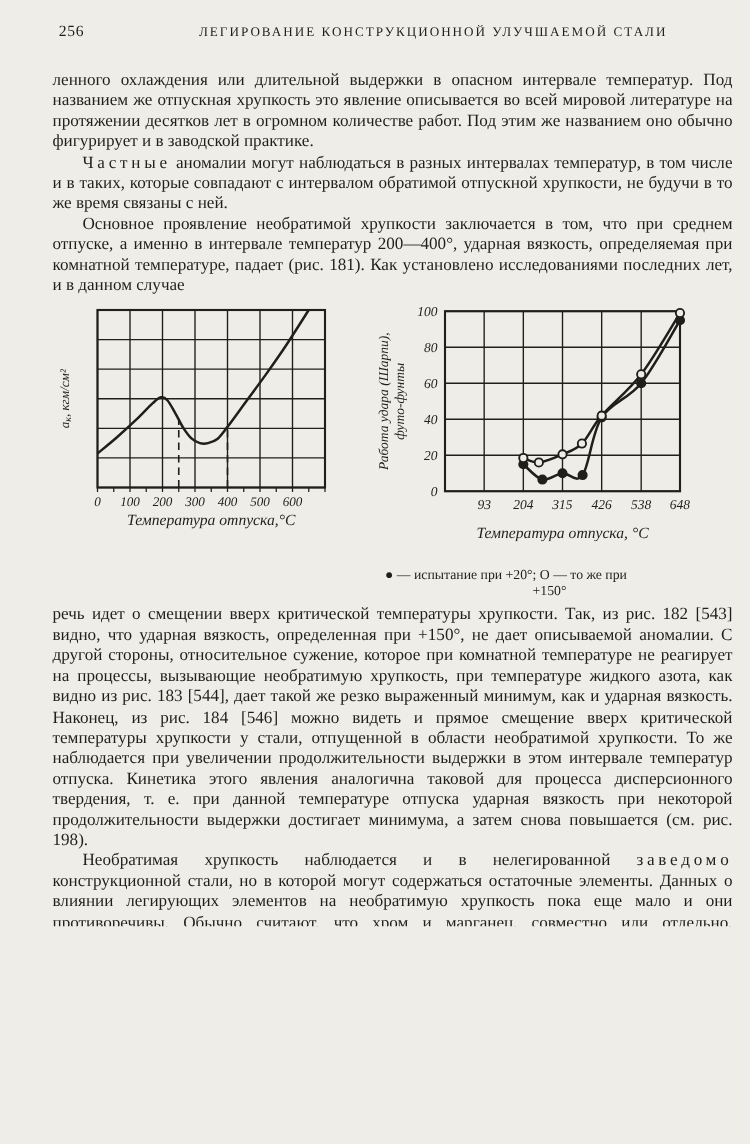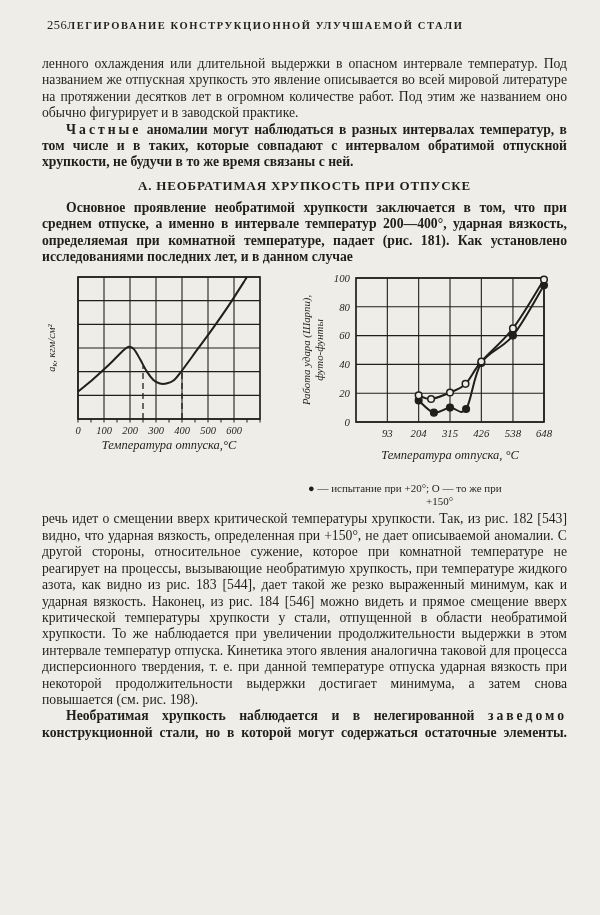--- a/index.html
+++ b/index.html
@@ -4,25 +4,25 @@
 <style>
   html,body{margin:0;padding:0;width:600px;height:915px;}
   body{background:var(--paper,#efede7);}
   .page{
     width:600px;height:741px;box-sizing:border-box;overflow:hidden;position:relative;
     background:var(--paper,#efede7);color:var(--ink,#211f1c);
     font-family:"Liberation Serif",serif;padding-top:18px;
   }
   .pg-header{display:flex;align-items:baseline;margin:0 36px 0 47px;}
   .pageno{font-size:12.5px;letter-spacing:.5px;}
-  .running-title{flex:1;text-align:left;font-size:10.5px;font-weight:bold;letter-spacing:1.6px;padding-right:30px;}
-  .bodytext{margin:0 33px 0 42px;font-size:13.7px;line-height:16.4px;text-align:justify;}
+  .running-title{flex:1;text-align:right;font-size:10.5px;font-weight:normal;letter-spacing:1.6px;padding-right:30px;}
+  .bodytext{margin:0 14px 0 42px;font-size:13.7px;line-height:16.4px;text-align:justify;}
   .bodytext p{margin:0;}
   p.first{margin-top:23px;}
-  .indent{text-indent:24px;font-weight:bold;}
+  .indent{text-indent:24px;}
   .sperr{letter-spacing:3px;}
   h2.sect{margin:7px 33px 6px 42px;text-align:center;font-size:13px;font-weight:bold;letter-spacing:.8px;}
   .figs{display:flex;justify-content:space-between;align-items:flex-start;margin:5px 28px 0 42px;}
   .fig{display:block;}
   .fig-left{width:252px;}
   .fig-right{width:274px;}
   .chart{display:block;}
   figure{margin:0;}
   figcaption{
     font-size:11.8px;line-height:13.8px;text-align:justify;text-align-last:center;
@@ -42,21 +42,20 @@
   <div class="pg-header">
     <span class="pageno">256</span>
     <span class="running-title">ЛЕГИРОВАНИЕ КОНСТРУКЦИОННОЙ УЛУЧШАЕМОЙ СТАЛИ</span>
   </div>
 
   <div class="bodytext">
     <p class="first">ленного охлаждения или длительной выдержки в опасном интервале температур. Под названием же отпускная хрупкость это явление описывается во всей мировой литературе на протяжении десятков лет в огромном количестве работ. Под этим же названием оно обычно фигурирует и в заводской практике.</p>
     <p class="indent"><span class="sperr">Частные</span><span> аномалии могут наблюдаться в разных интервалах температур, в том числе и в таких, которые совпадают с интервалом обратимой отпускной хрупкости, не будучи в то же время связаны с ней.</span></p>
   </div>
 
-  <h2 class="sect">А. НЕОБРАТИМАЯ ХРУПКОСТЬ ПРИ ОТПУСКЕ</h2>
 
   <div class="bodytext">
     <p class="indent">Основное проявление необратимой хрупкости заключается в том, что при среднем отпуске, а именно в интервале температур 200—400°, ударная вязкость, определяемая при комнатной температуре, падает (рис. 181). Как установлено исследованиями последних лет, и в данном случае</p>
   </div>
 
   <div class="figs">
     <figure class="fig fig-left">
       <div class="chart"><svg width="252" height="182" viewBox="0 0 252 182">
             <line x1="36" y1="7" x2="36" y2="149" stroke="#211f1c" stroke-width="1.1"></line>
             <line x1="62" y1="7" x2="62" y2="149" stroke="#211f1c" stroke-width="1.1"></line>

